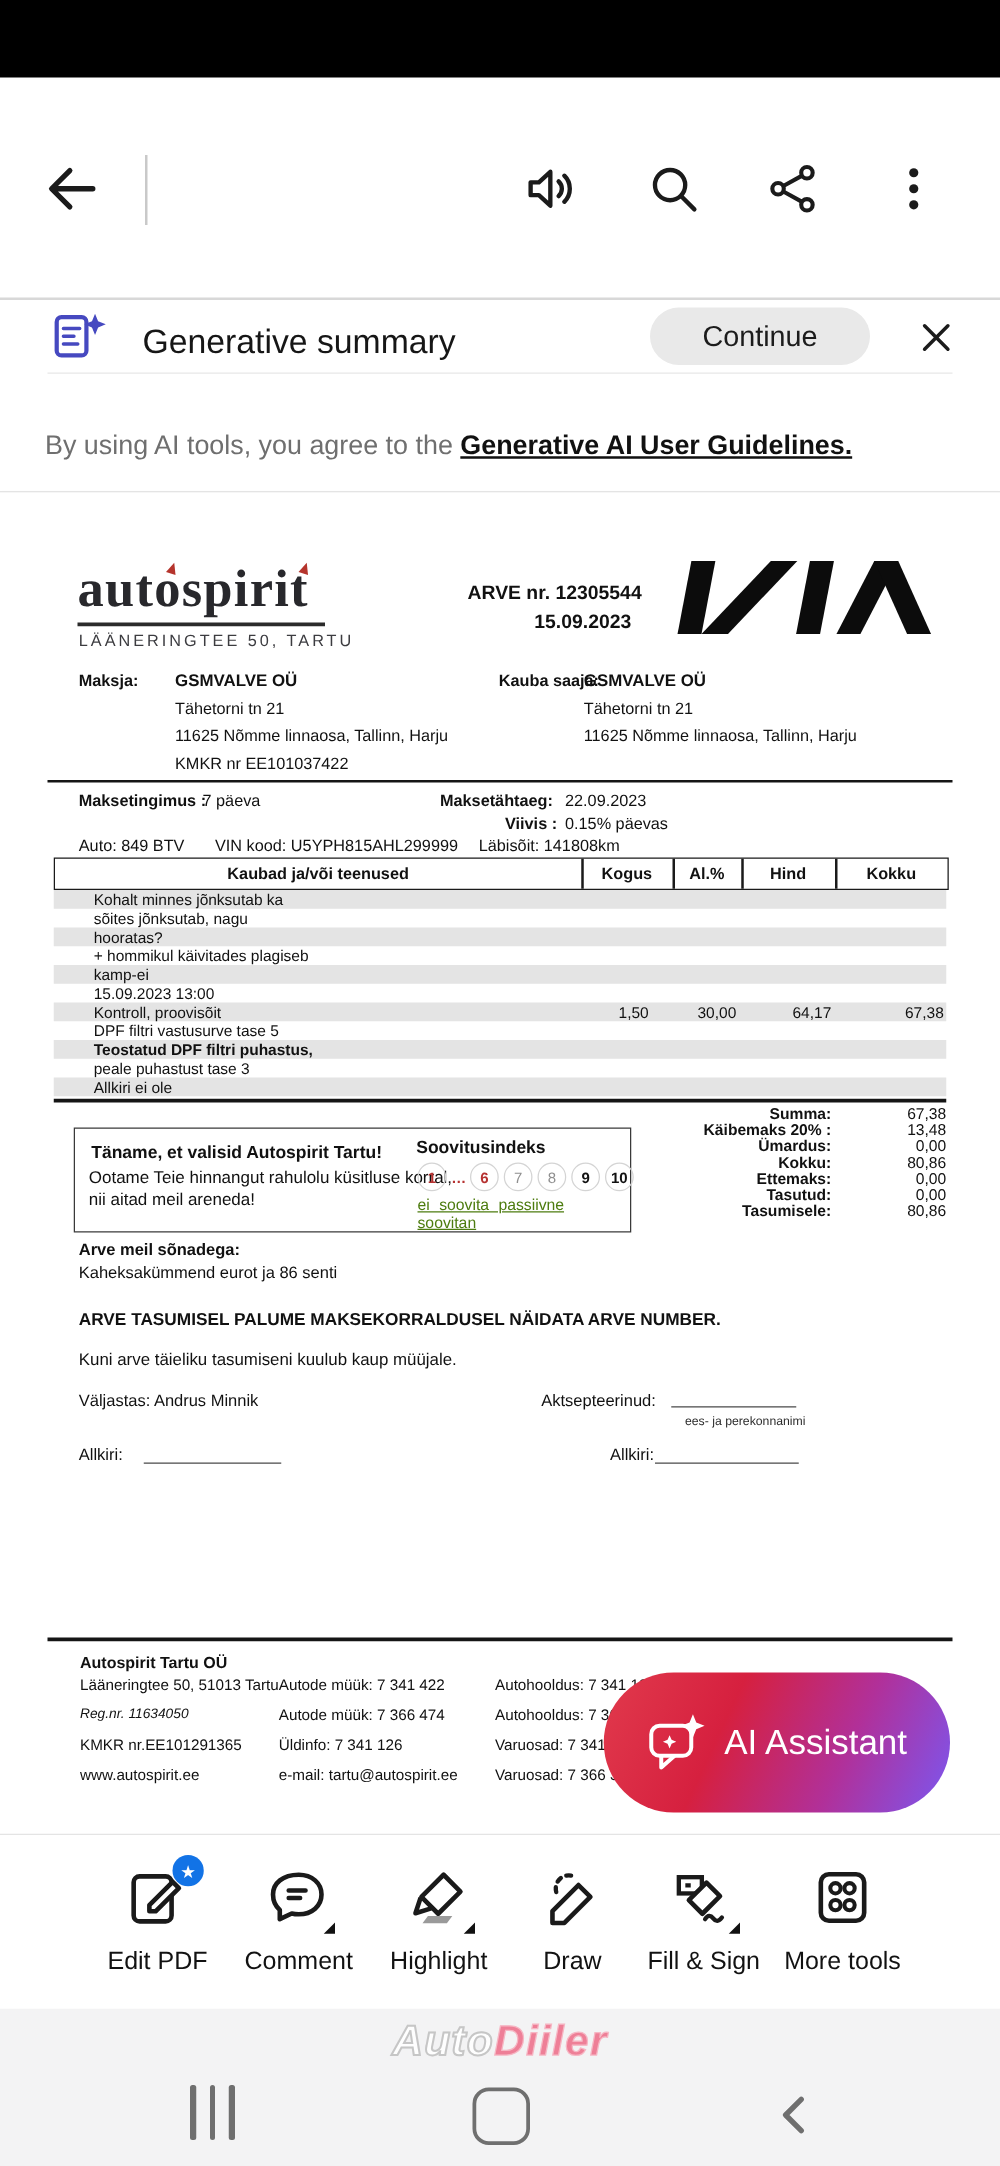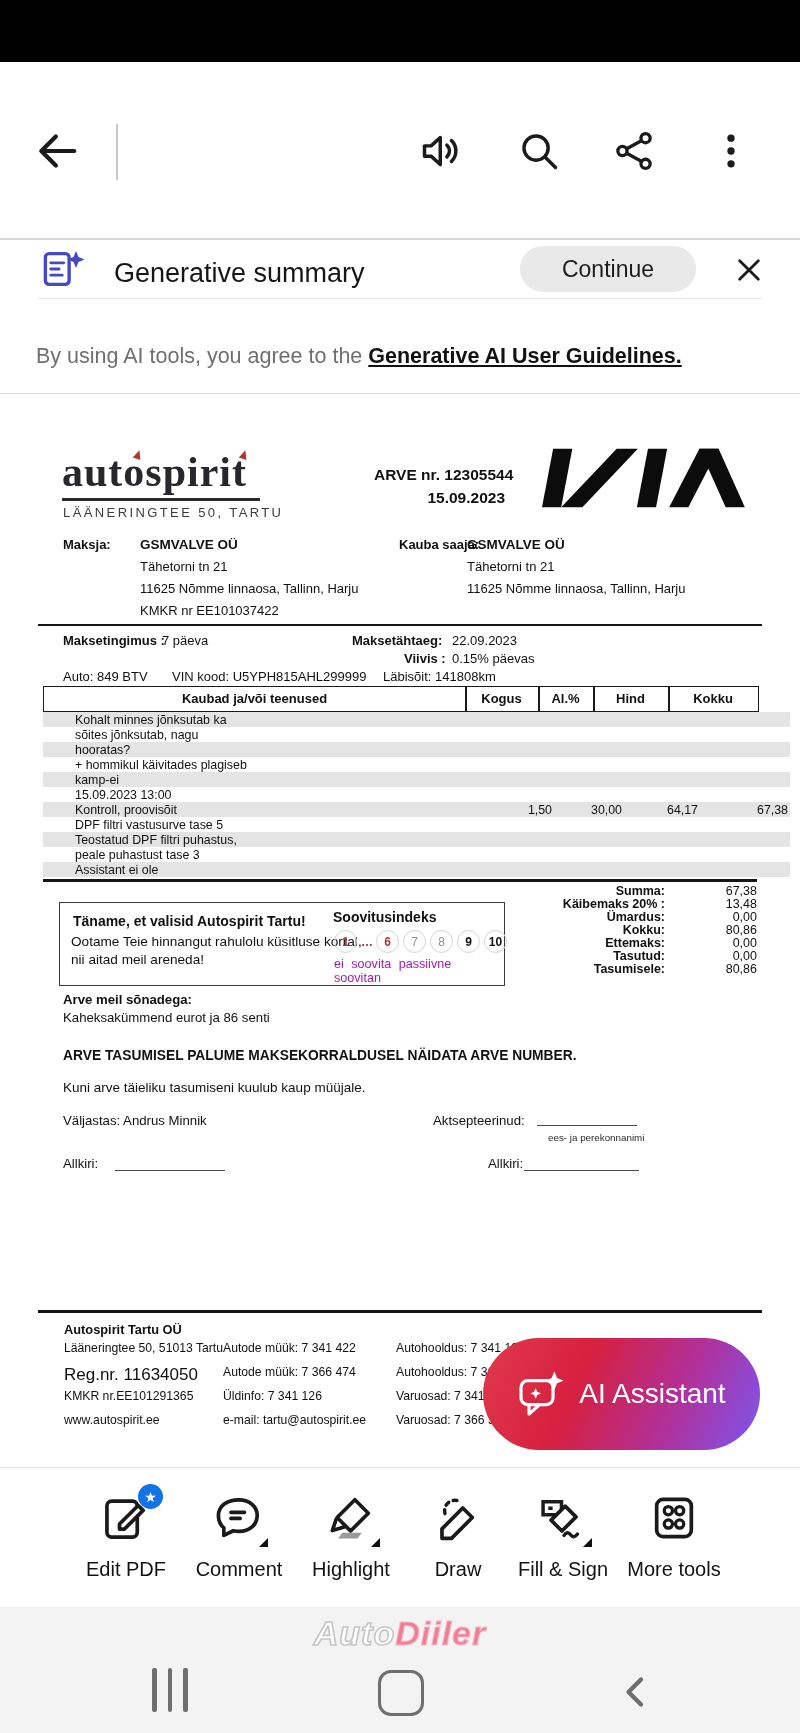--- a/index.html
+++ b/index.html
@@ -20,21 +20,21 @@
   .b{font-weight:bold;}
   .logo-word{font-family:"Liberation Serif",serif;font-weight:bold;font-size:42px;color:#28282c;letter-spacing:1px;}
   .red-tick{width:0;height:0;border-left:4px solid transparent;border-right:4px solid transparent;
             border-bottom:9px solid #b5342c;transform:rotate(18deg);}
   .tagline{font-size:13px;letter-spacing:2.4px;color:#3c3c40;font-weight:500;}
   .thead{border:1.5px solid #1a1a1a;}
   .vline{position:absolute;top:0;bottom:0;width:1.5px;background:#1a1a1a;}
   .hcell{position:absolute;top:4px;font-weight:bold;font-size:13px;text-align:center;}
   .trow{position:absolute;left:43px;width:714px;height:15px;font-size:12.4px;}
   .trow .d{position:absolute;left:32px;top:1px;}
-  .trow.alt{background:#e4e4e4;padding-left:33px;}
+  .trow.alt{background:#e4e4e4;}
   .num{position:absolute;top:1px;text-align:right;}
   .tot{position:absolute;left:460px;width:297px;height:13.2px;font-size:12.5px;}
   .tot .lab{position:absolute;right:92px;font-weight:bold;}
   .tot .val{position:absolute;right:0;}
   .fbox{border:1.3px solid #3a3a3a;}
   .circ{width:21px;height:21px;border:1px solid #d4d4d4;border-radius:50%;display:flex;
         align-items:center;justify-content:center;font-size:12px;}
   .c-red{color:#b63231;font-weight:bold;}
   .c-mut{color:#8f8f8f;}
   .c-str{color:#111;font-weight:bold;}
@@ -198,28 +198,28 @@
     <div class="trow alt" style="top:408px;">
       <span class="d">Kontroll, proovisõit</span>
       <span class="num" style="right:238px;">1,50</span>
       <span class="num" style="right:168px;">30,00</span>
       <span class="num" style="right:92px;">64,17</span>
       <span class="num" style="right:2px;">67,38</span>
     </div>
     <div class="trow" style="top:423px;">
         <span class="d">DPF filtri vastusurve tase 5</span>
       </div>
-    <div class="trow alt" style="top:438px;">
+    <div class="trow alt" style="top:438px;font-weight:bold;">
         <span class="d">Teostatud DPF filtri puhastus,</span>
       </div>
     <div class="trow" style="top:453px;">
         <span class="d">peale puhastust tase 3</span>
       </div>
     <div class="trow alt" style="top:468px;">
-        <span class="d">Assistant ei ole</span>
+        <span class="d">Allkiri ei ole</span>
       </div>
 
     <div class="abs" style="left:43px;top:485px;width:714px;height:2.5px;background:#151515;"></div>
 
     <div class="tot" style="top:490px;">
         <span class="lab">Summa:</span>
         <span class="val">67,38</span>
       </div>
     <div class="tot" style="top:503px;">
         <span class="lab">Käibemaks  20% :</span>
@@ -253,21 +253,21 @@
       <div class="abs b" style="left:273px;top:6px;font-size:14px;">Soovitusindeks</div>
       <div class="abs" style="left:274px;top:27px;display:flex;gap:4px;align-items:center;">
         <span class="circ c-red">1</span>
         <span class="dots">…</span>
         <span class="circ c-red">6</span>
         <span class="circ c-mut">7</span>
         <span class="circ c-mut">8</span>
         <span class="circ c-str">9</span>
         <span class="circ c-str">10</span>
       </div>
-      <div class="abs" style="left:274px;top:54px;font-size:12.6px;color:#a21caf;word-spacing:4px;">ei soovita passiivne soovitan</div>
+      <div class="abs" style="left:274px;top:54px;font-size:12.6px;color:#4d7c0f;word-spacing:4px;text-decoration:underline;">ei soovita passiivne soovitan</div>
     </div>
 
     <div class="abs b" style="left:63px;top:598px;font-size:13.2px;">Arve meil sõnadega:</div>
     <div class="abs" style="left:63px;top:616px;font-size:13.2px;">Kaheksakümmend eurot ja 86 senti</div>
 
     <div class="abs b" style="left:63px;top:654px;font-size:13.8px;">ARVE TASUMISEL PALUME MAKSEKORRALDUSEL NÄIDATA ARVE NUMBER.</div>
     <div class="abs" style="left:63px;top:686px;font-size:13.5px;">Kuni arve täieliku tasumiseni kuulub kaup müüjale.</div>
 
     <div class="abs" style="left:63px;top:719px;font-size:13.2px;">Väljastas: Andrus Minnik</div>
     <div class="abs" style="left:433px;top:719px;font-size:13.2px;">Aktsepteerinud:</div>
@@ -278,21 +278,21 @@
     <div class="abs" style="left:488px;top:762px;font-size:13.2px;">Allkiri:</div>
     <div class="abs sigline" style="left:524px;top:775px;width:115px;"></div>
 
     <div class="abs" style="left:38px;top:916px;width:724px;height:2.5px;background:#151515;"></div>
     <div class="abs b" style="left:64px;top:928px;font-size:12.8px;">Autospirit Tartu OÜ</div>
 
     <div class="abs" style="left:64px;top:947px;font-size:12.2px;">Lääneringtee 50, 51013 Tartu</div>
     <div class="abs" style="left:223px;top:947px;font-size:12.2px;">Autode müük: 7 341 422</div>
     <div class="abs" style="left:396px;top:947px;font-size:12.2px;">Autohooldus: 7 341 196</div>
 
-    <div class="abs" style="left:64px;top:971px;font-size:17px;">Reg.nr.   11634050</div>
+    <div class="abs" style="left:64px;top:971px;font-size:11px;font-style:italic;">Reg.nr.   11634050</div>
     <div class="abs" style="left:223px;top:971px;font-size:12.2px;">Autode müük: 7 366 474</div>
     <div class="abs" style="left:396px;top:971px;font-size:12.2px;">Autohooldus: 7 366 399</div>
 
     <div class="abs" style="left:64px;top:995px;font-size:12.2px;">KMKR nr.EE101291365</div>
     <div class="abs" style="left:223px;top:995px;font-size:12.2px;">Üldinfo: 7 341 126</div>
     <div class="abs" style="left:396px;top:995px;font-size:12.2px;">Varuosad: 7 341 162</div>
 
     <div class="abs" style="left:64px;top:1019px;font-size:12.2px;">www.autospirit.ee</div>
     <div class="abs" style="left:223px;top:1019px;font-size:12.2px;">e-mail: tartu@autospirit.ee</div>
     <div class="abs" style="left:396px;top:1019px;font-size:12.2px;">Varuosad: 7 366 393</div>

